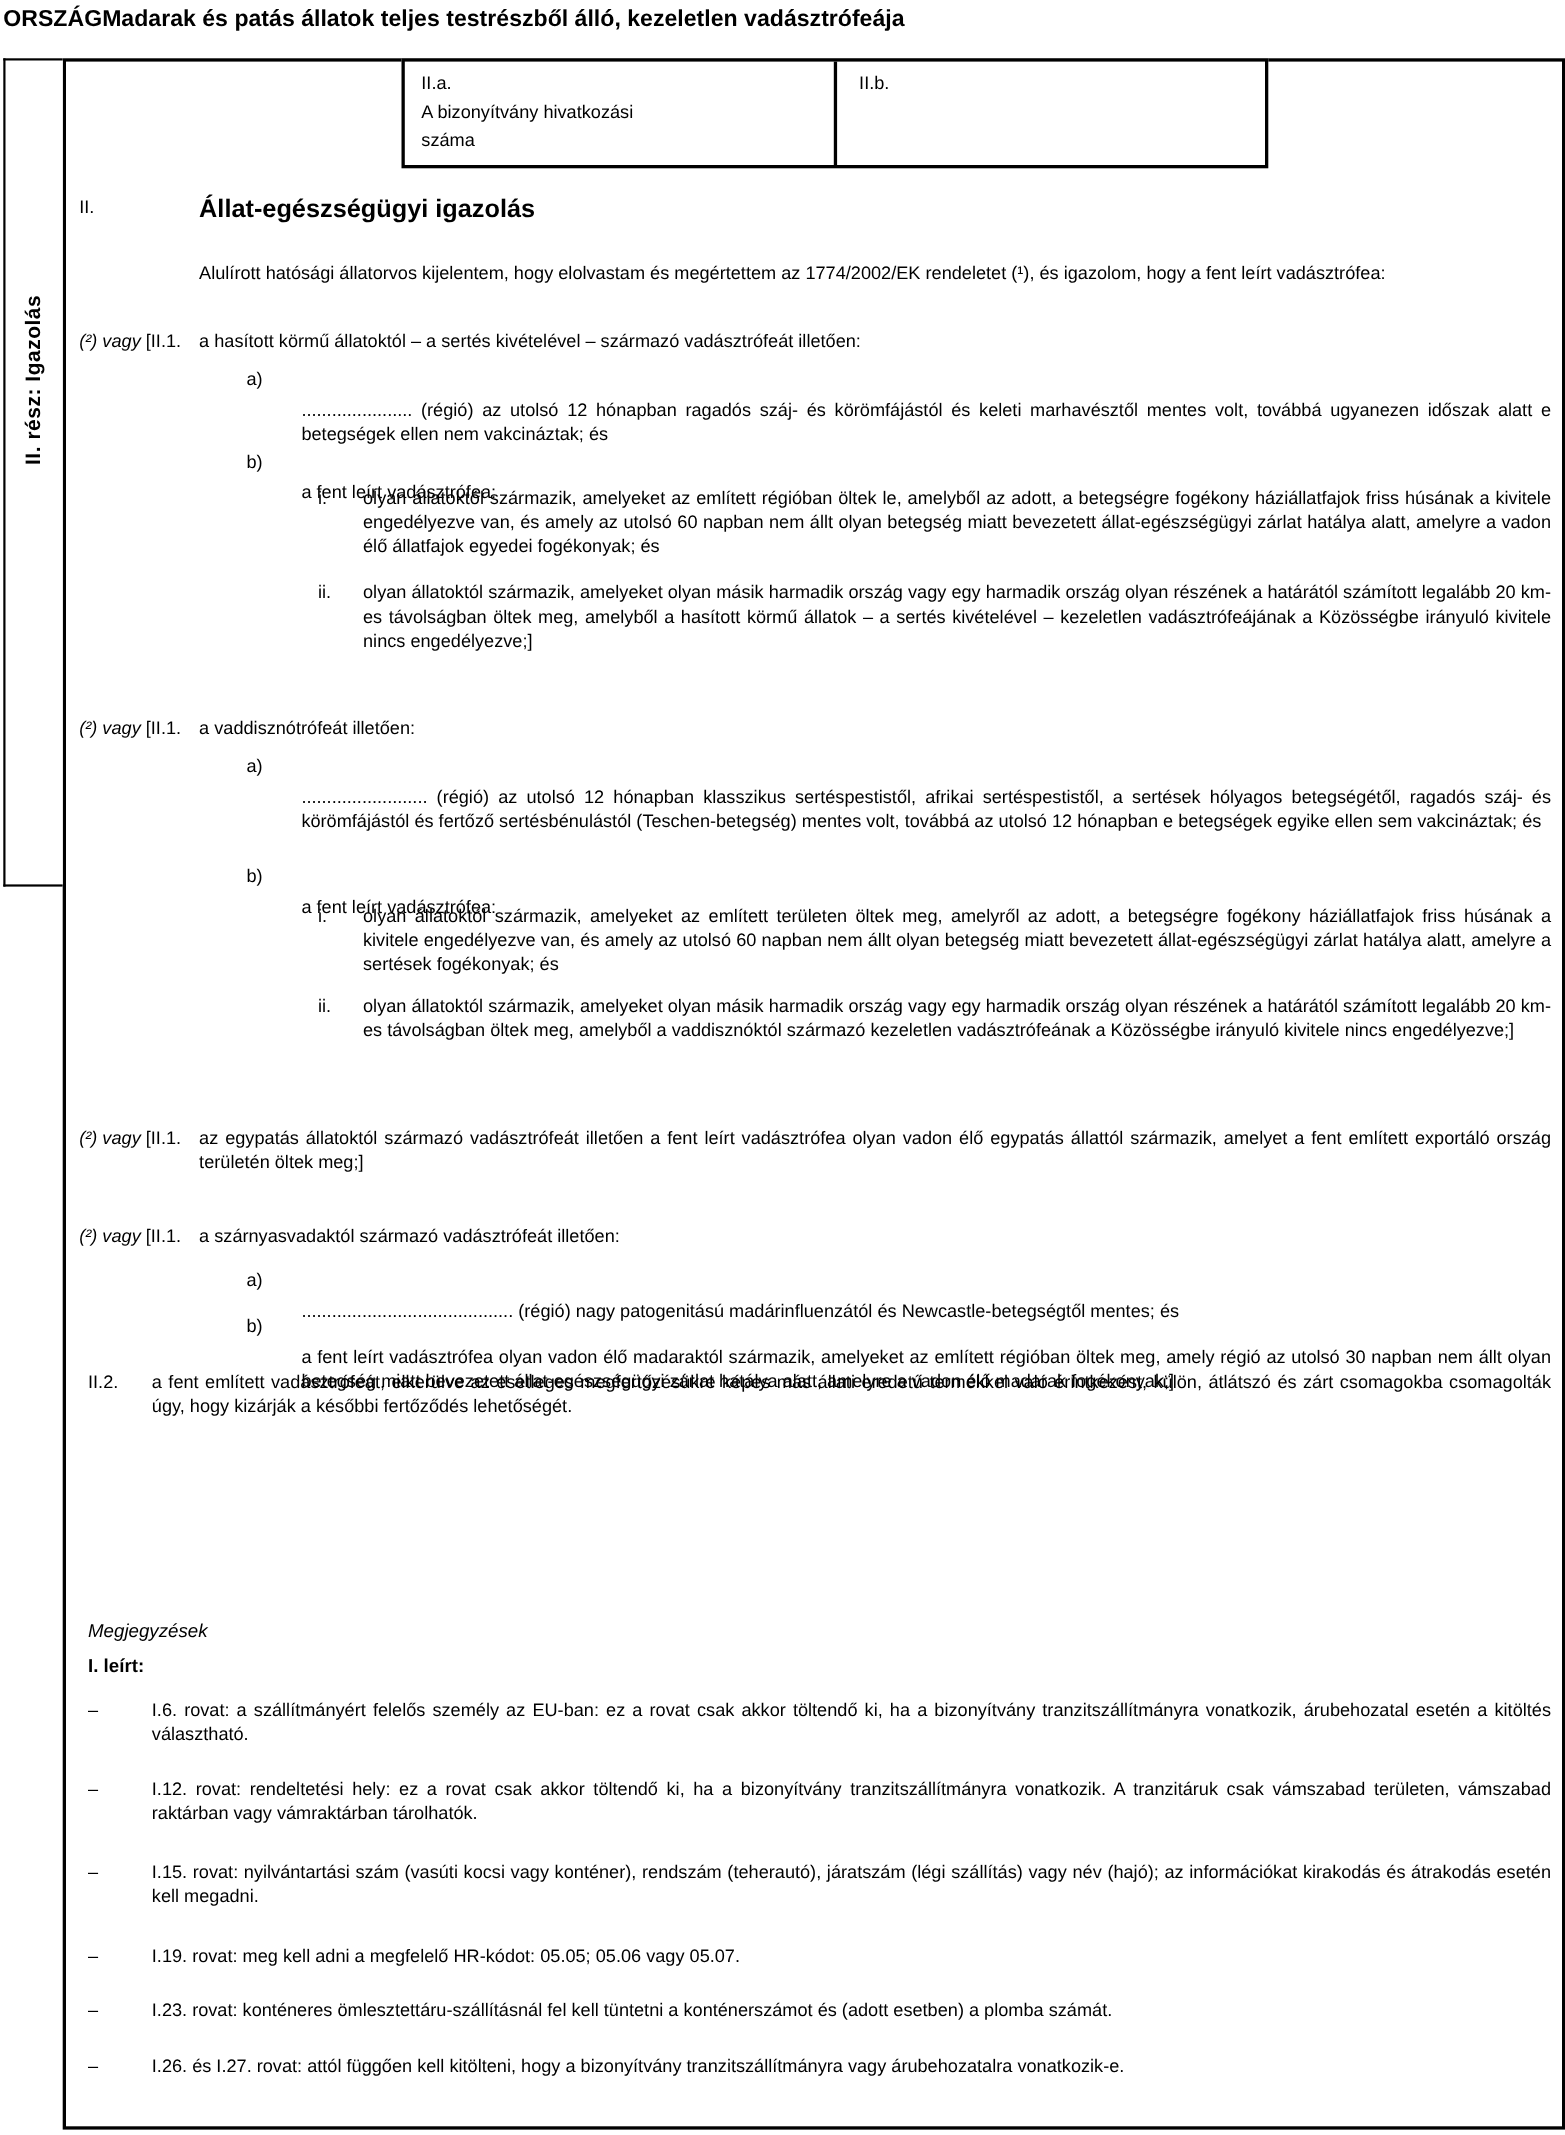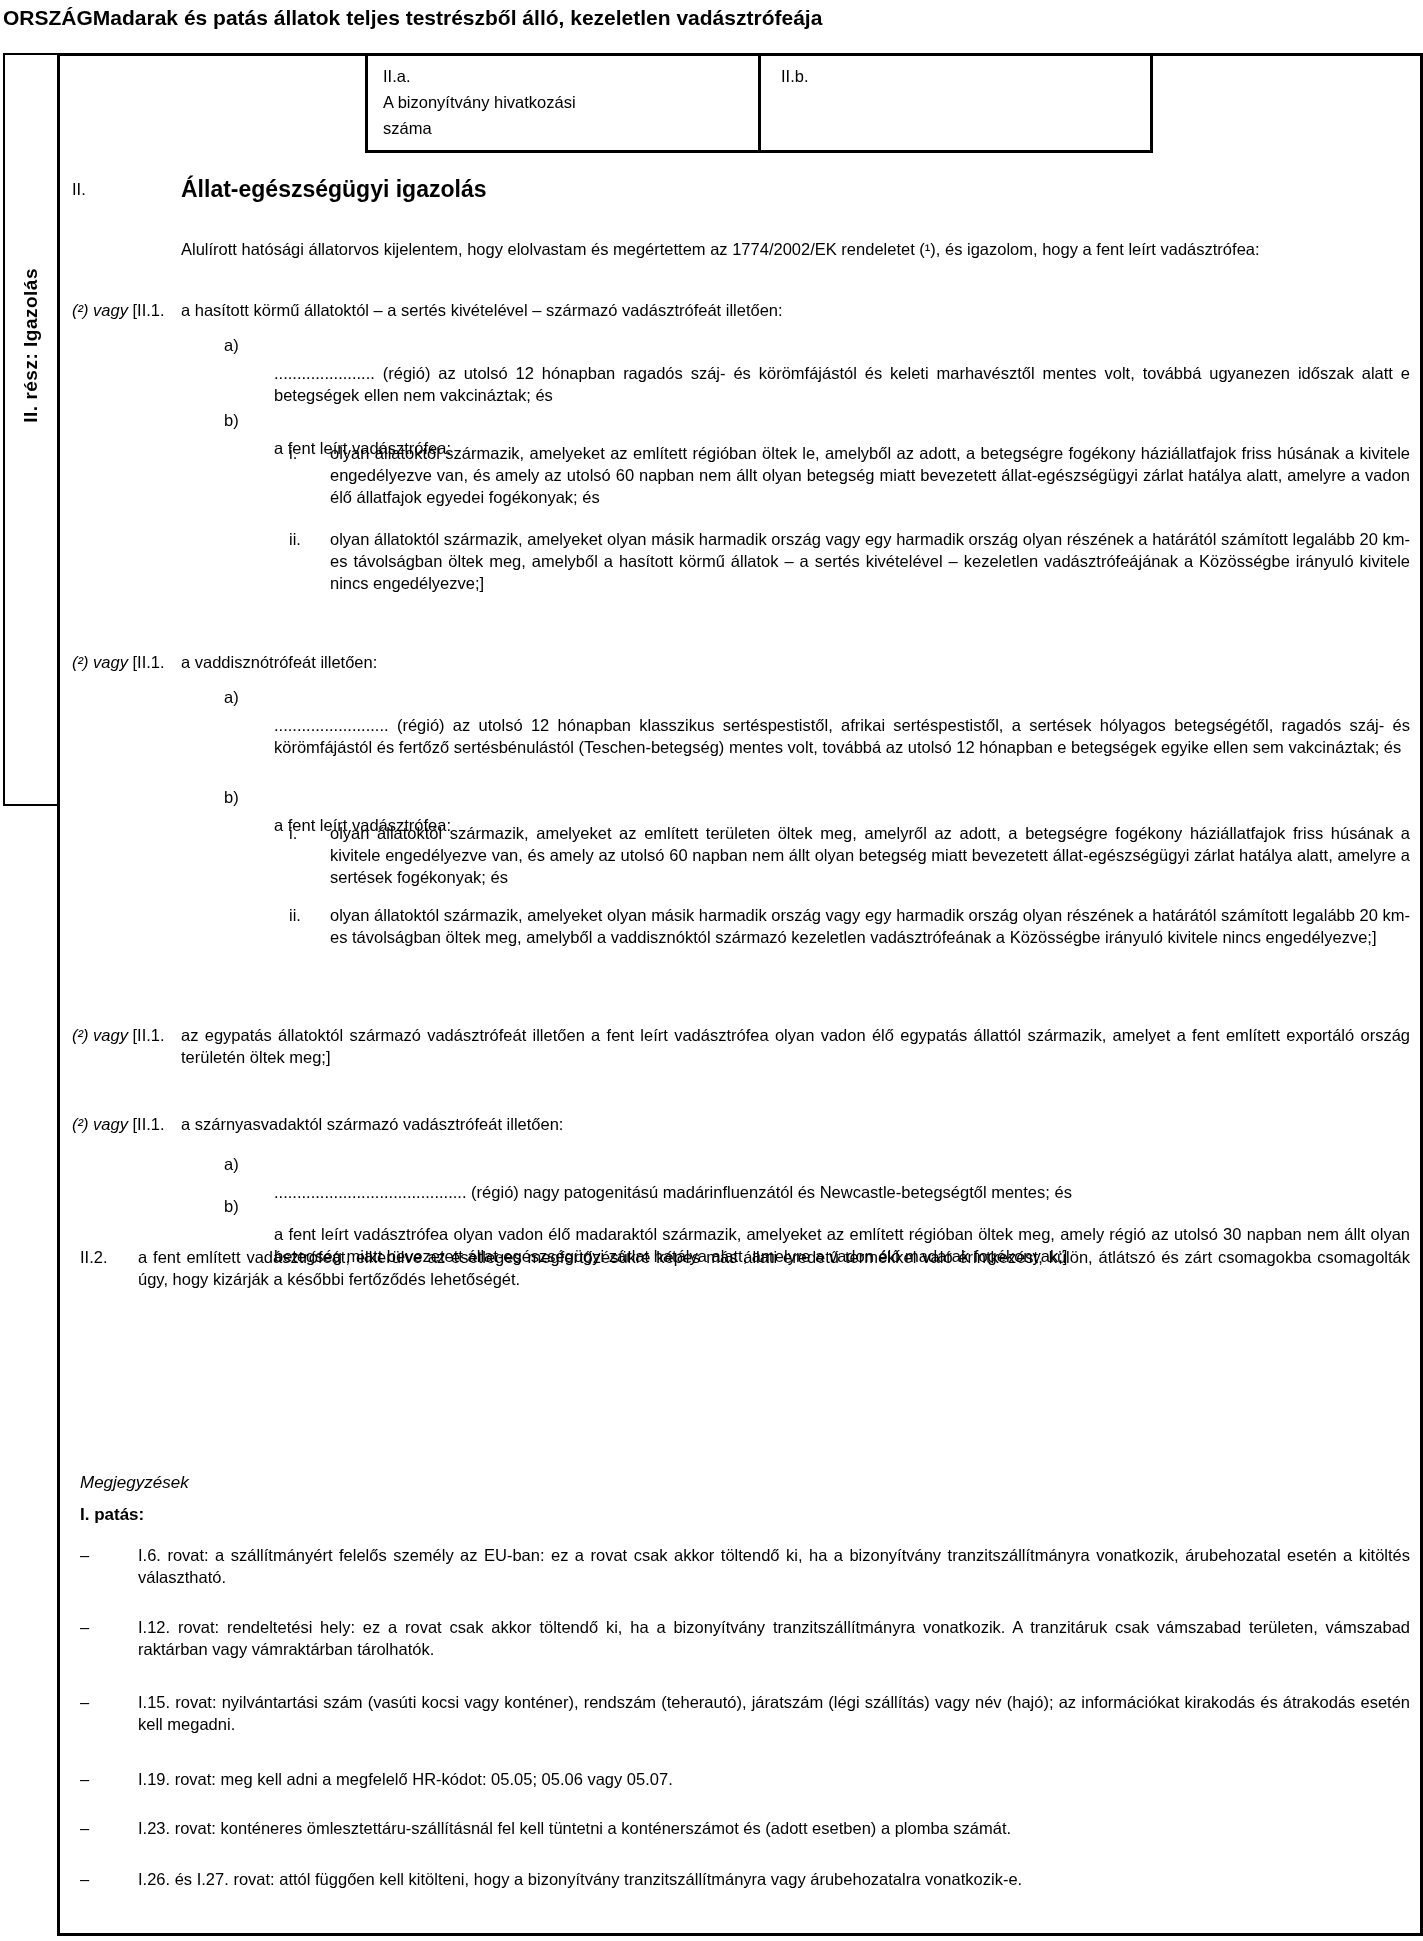--- a/index.html
+++ b/index.html
@@ -136,21 +136,21 @@
   <div class="mk">b)</div>
   <div class="tx">a fent leírt vadásztrófea olyan vadon élő madaraktól származik, amelyeket az említett régióban öltek meg, amely régió az utolsó 30 napban nem állt olyan betegség miatt bevezetett állat-egészségügyi zárlat hatálya alatt, amelyre a vadon élő madarak fogékonyak;]</div>
 </div>
 
 <div class="row2" style="top:1246px">
   <div class="lbl">II.2.</div>
   <div class="bod">a fent említett vadásztrófeát, elkerülve az esetleges megfertőzésükre képes más állati eredetű termékkel való érintkezést, külön, átlátszó és zárt csomagokba csomagolták úgy, hogy kizárják a későbbi fertőződés lehetőségét.</div>
 </div>
 
 <div class="row2 it notes-head" style="top:1472px">Megjegyzések</div>
-<div class="row2 bold notes-head" style="top:1504px">I. patás:</div>
+<div class="row2 bold notes-head" style="top:1504px">I. leírt:</div>
 
 <div class="row2" style="top:1544px">
   <div class="lbl">–</div>
   <div class="bod">I.6. rovat: a szállítmányért felelős személy az EU-ban: ez a rovat csak akkor töltendő ki, ha a bizonyítvány tranzitszállítmányra vonatkozik, árubehozatal esetén a kitöltés választható.</div>
 </div>
 <div class="row2" style="top:1616px">
   <div class="lbl">–</div>
   <div class="bod">I.12. rovat: rendeltetési hely: ez a rovat csak akkor töltendő ki, ha a bizonyítvány tranzitszállítmányra vonatkozik. A tranzitáruk csak vámszabad területen, vámszabad raktárban vagy vámraktárban tárolhatók.</div>
 </div>
 <div class="row2" style="top:1691px">

